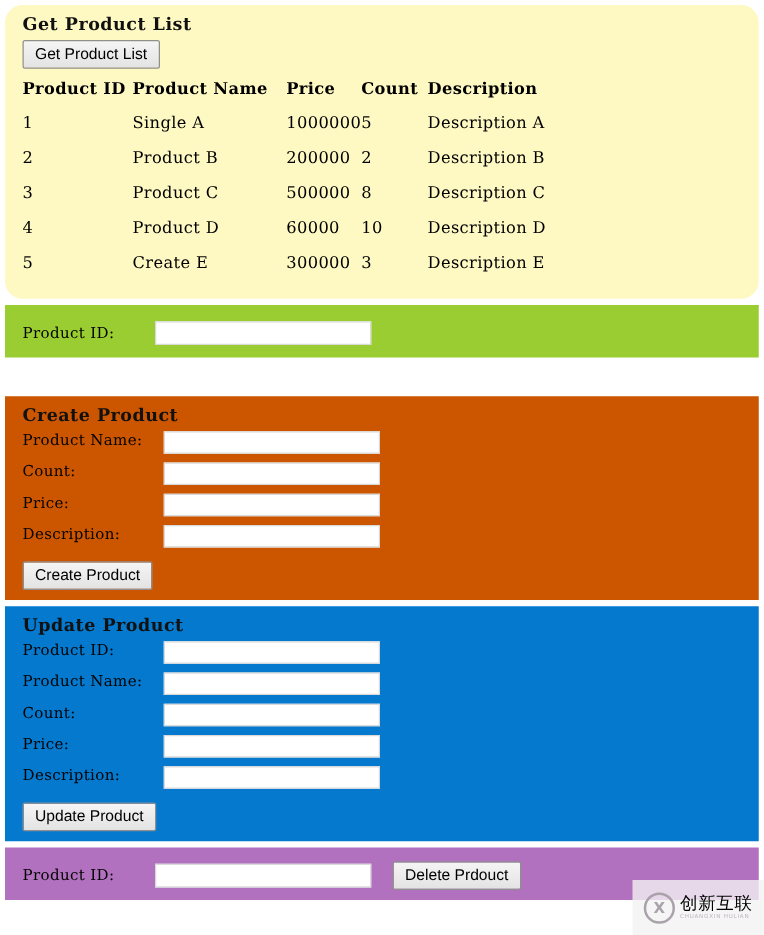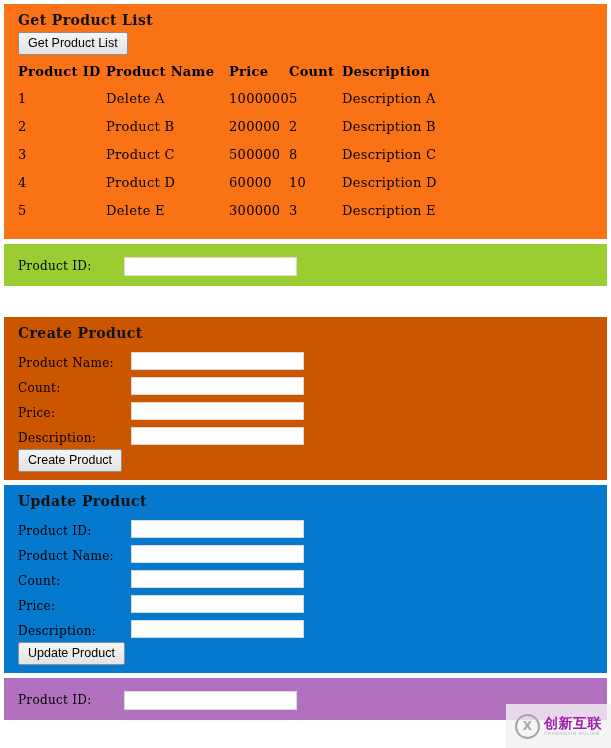--- a/index.html
+++ b/index.html
@@ -41,21 +41,21 @@
     font-family: "DejaVu Serif", "Liberation Serif", serif;
     font-weight: bold;
     font-size: 14px;
     color: #111111;
     letter-spacing: 0.4px;
     margin: 0 0 4px 0;
     line-height: 16px;
   }
 
   
-  .panel-list   { background: #f97316; }
+  .panel-list   { background: #fef9c3; border-radius: 14px; }
   .panel-single { background: #9ACD32; }
   .panel-create { background: #CC5500; margin-top: 31px; }
   .panel-update { background: #0579CE; }
   .panel-delete { background: #B271BE; }
 
   
   .btn {
     display: inline-block;
     font-family: "Liberation Sans", sans-serif;
     font-size: 12.5px;
@@ -107,21 +107,21 @@
   }
   .col-id    { width: 88px; }
   .col-name  { width: 123px; }
   .col-price { width: 57px; }
   .col-count { width: 53px; }
   .col-desc  { width: 130px; }
 
   
   .field-row {
     display: flex;
-    align-items: flex-end;
+    align-items: flex-start;
     height: 25px;
   }
   .field-label {
     font-family: "DejaVu Serif", "Liberation Serif", serif;
     font-size: 12px;
     color: #000000;
     letter-spacing: 0.3px;
     white-space: nowrap;
   }
   .field-label-col {
@@ -171,22 +171,22 @@
     font-weight: bold;
     display: flex;
     align-items: center;
     justify-content: center;
     line-height: 1;
   }
   .wm-text { display: flex; flex-direction: column; line-height: 1; }
   .wm-cn {
     font-family: "DejaVu Sans", sans-serif;
     font-size: 14px;
-    font-weight: bold;
-    color: #a21caf;
+    font-weight: normal;
+    color: #000000;
     letter-spacing: 0.5px;
   }
   .wm-en {
     font-family: "DejaVu Sans", sans-serif;
     font-size: 4.5px;
     color: #bdb6bf;
     letter-spacing: 0.6px;
     margin-top: 2px;
   }
 </style>
@@ -214,21 +214,21 @@
             <th>Product ID</th>
             <th>Product Name</th>
             <th>Price</th>
             <th>Count</th>
             <th>Description</th>
           </tr>
         </thead>
         <tbody>
           <tr>
             <td>1</td>
-            <td>Delete A</td>
+            <td>Single A</td>
             <td>1000000</td>
             <td>5</td>
             <td>Description A</td>
           </tr>
           <tr>
             <td>2</td>
             <td>Product B</td>
             <td>200000</td>
             <td>2</td>
             <td>Description B</td>
@@ -242,21 +242,21 @@
           </tr>
           <tr>
             <td>4</td>
             <td>Product D</td>
             <td>60000</td>
             <td>10</td>
             <td>Description D</td>
           </tr>
           <tr>
             <td>5</td>
-            <td>Delete E</td>
+            <td>Create E</td>
             <td>300000</td>
             <td>3</td>
             <td>Description E</td>
           </tr>
         </tbody>
       </table>
     </div>
   </section>
 
   <section class="panel panel-single">
@@ -324,20 +324,21 @@
         <button class="btn">Update Product</button>
       </div>
     </div>
   </section>
 
   <section class="panel panel-delete">
     <div class="panel-inner">
       <div class="inline-row">
         <span class="field-label field-label-inline">Product ID:</span>
         <input class="txt" type="text" value="" style="">
+        <button class="btn">Delete Prdouct</button>
       </div>
     </div>
   </section>
 
   <div class="watermark">
     <span class="wm-mark">X</span>
     <span class="wm-text">
       <span class="wm-cn">创新互联</span>
       <span class="wm-en">CHUANGXIN HULIAN</span>
     </span>

